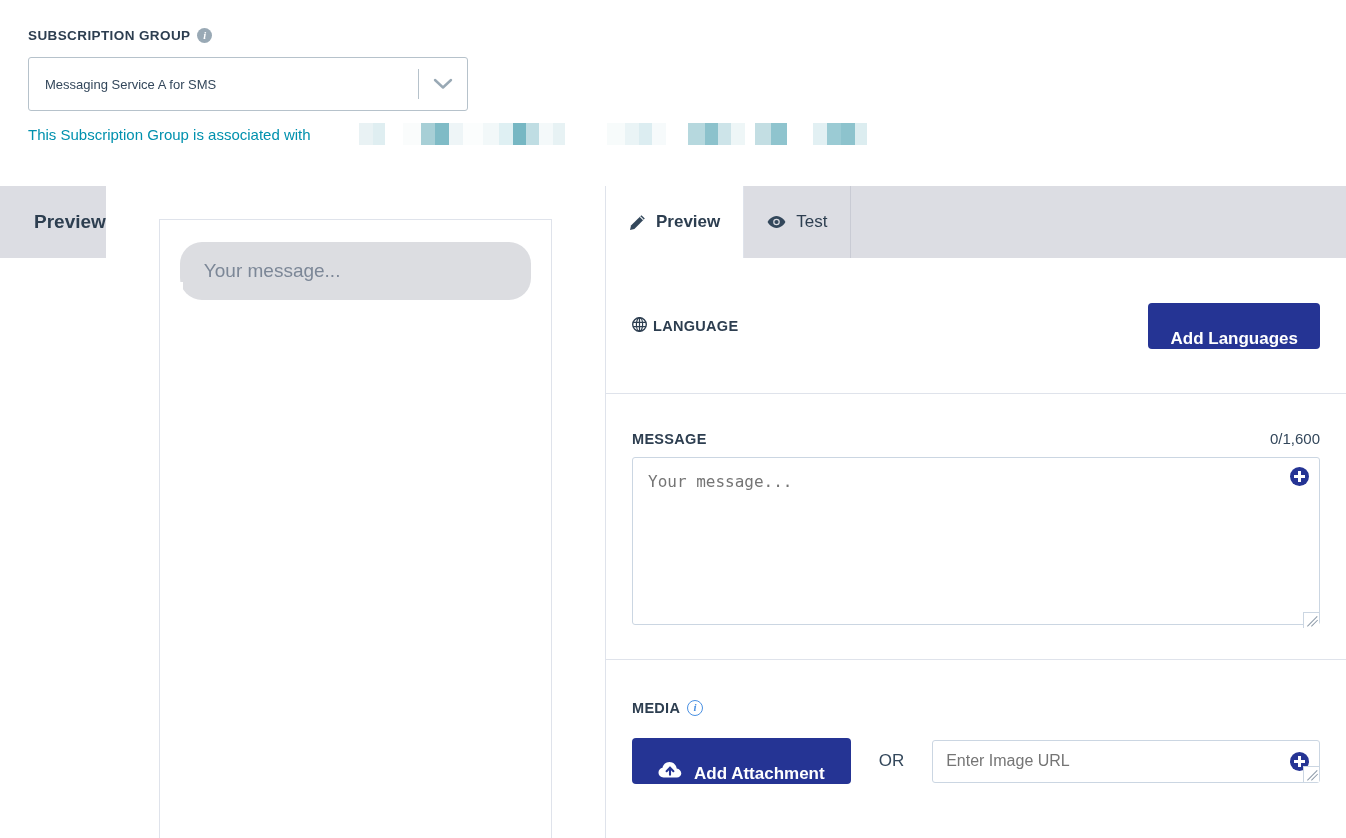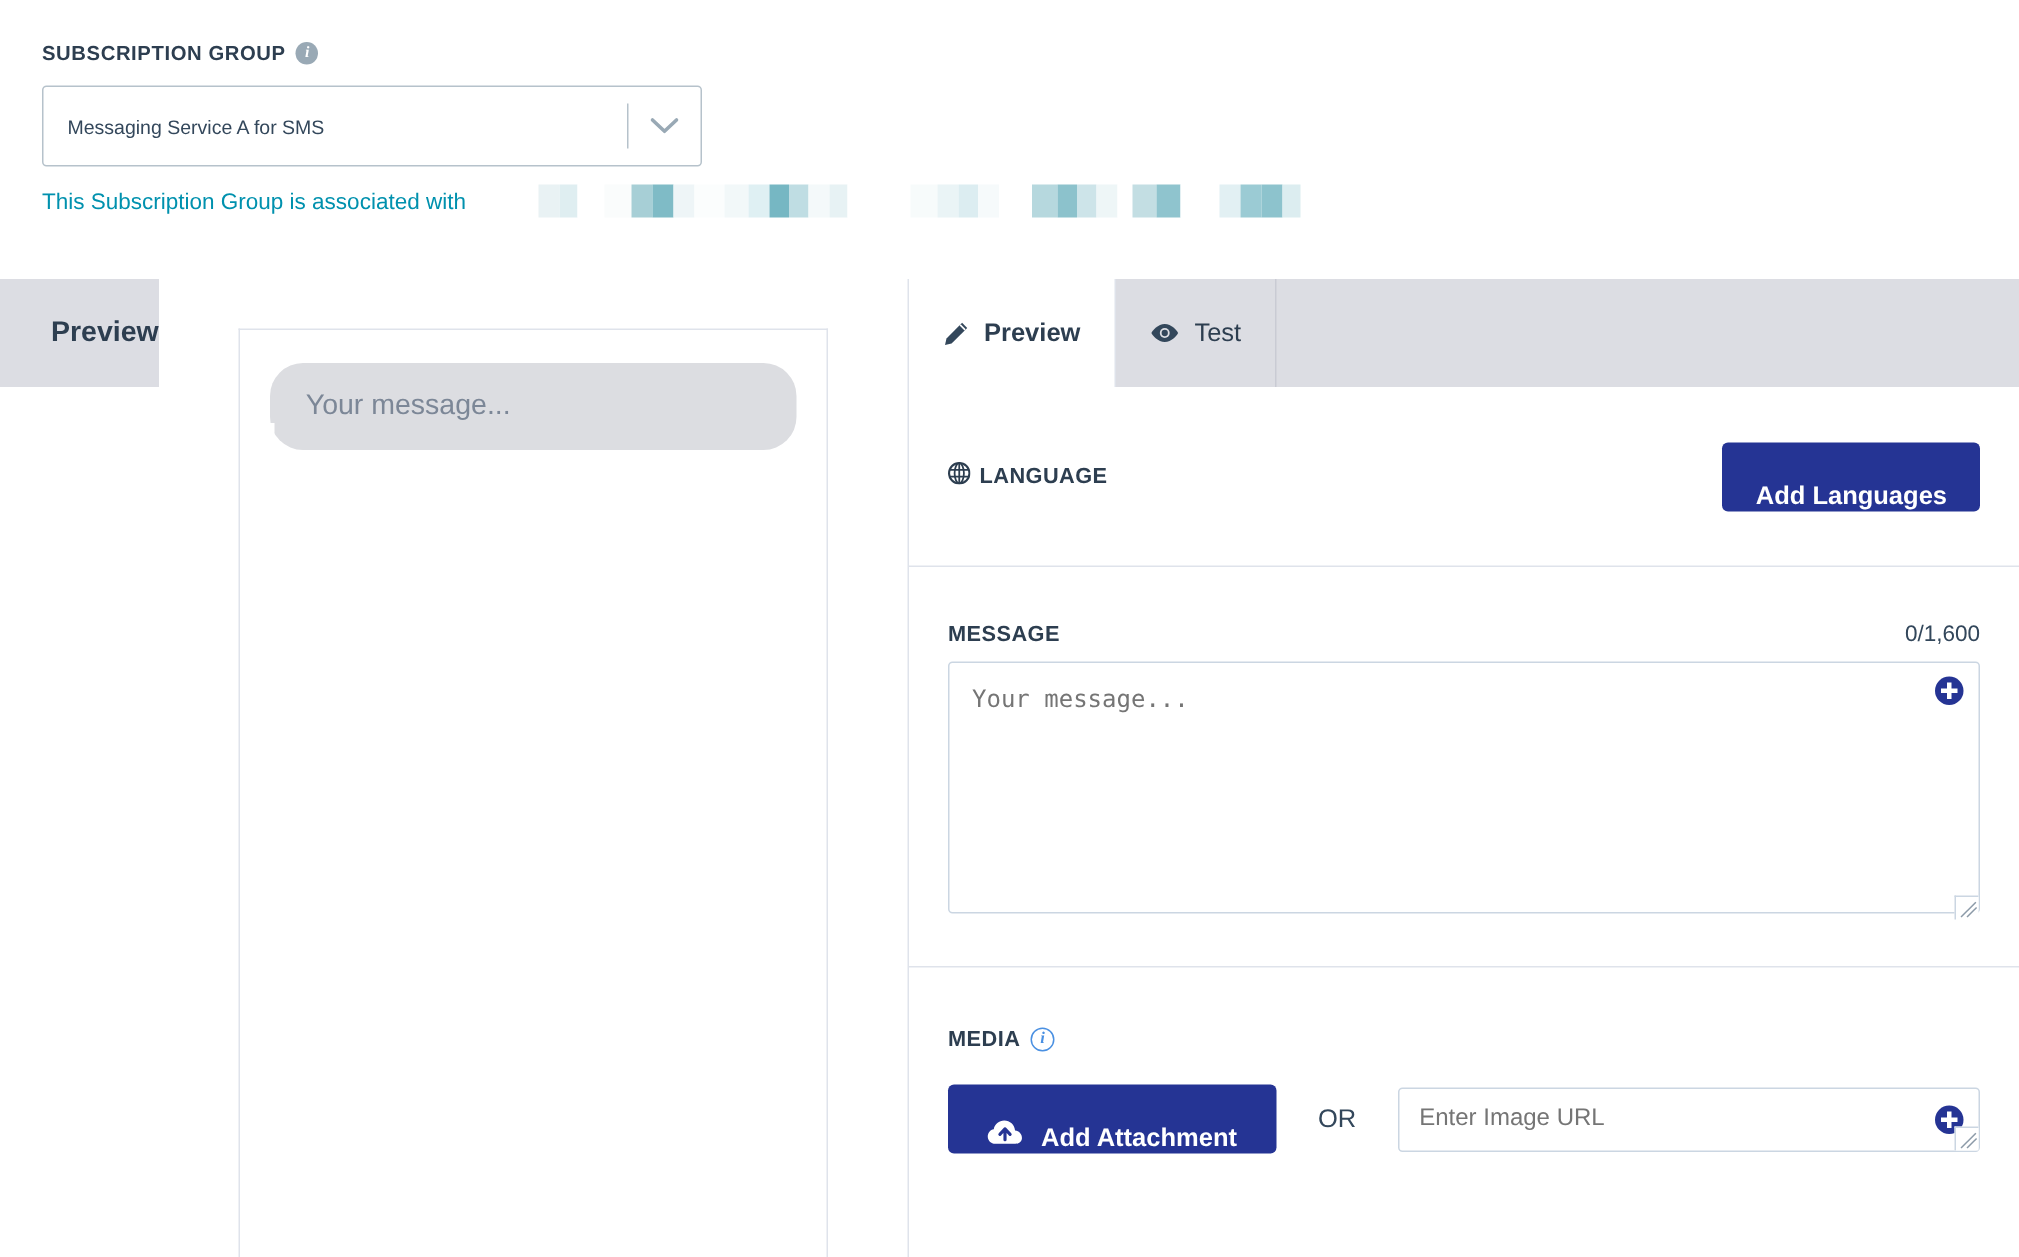--- a/index.html
+++ b/index.html
@@ -129,21 +129,21 @@
   .tab-icon { display:flex; align-items:center; }
   .badge-new {
     background: #3ecf8e; color: #fff;
     font-size: 11.5px; font-weight: bold;
     letter-spacing: .5px;
     padding: 4px 8px; border-radius: 3px;
     margin-left: 10px;
   }
 
   .section { padding: 0 26px; }
-  .section-lang { height: 120px; display:flex; align-items:center; justify-content:space-between;
+  .section-lang { height: 136px; display:flex; align-items:center; justify-content:space-between;
                   border-bottom: 1px solid #dfe3eb; }
   .lang-label {
     display:flex; align-items:center; gap:6px;
     font-size: 14.5px; font-weight: bold; letter-spacing:.3px; color:#2d3e50;
   }
   .btn-primary {
     background: #253494; color:#fff;
     border: none; border-radius: 4px;
     font-family: "Liberation Sans", sans-serif;
     font-size: 17px; font-weight: bold;

